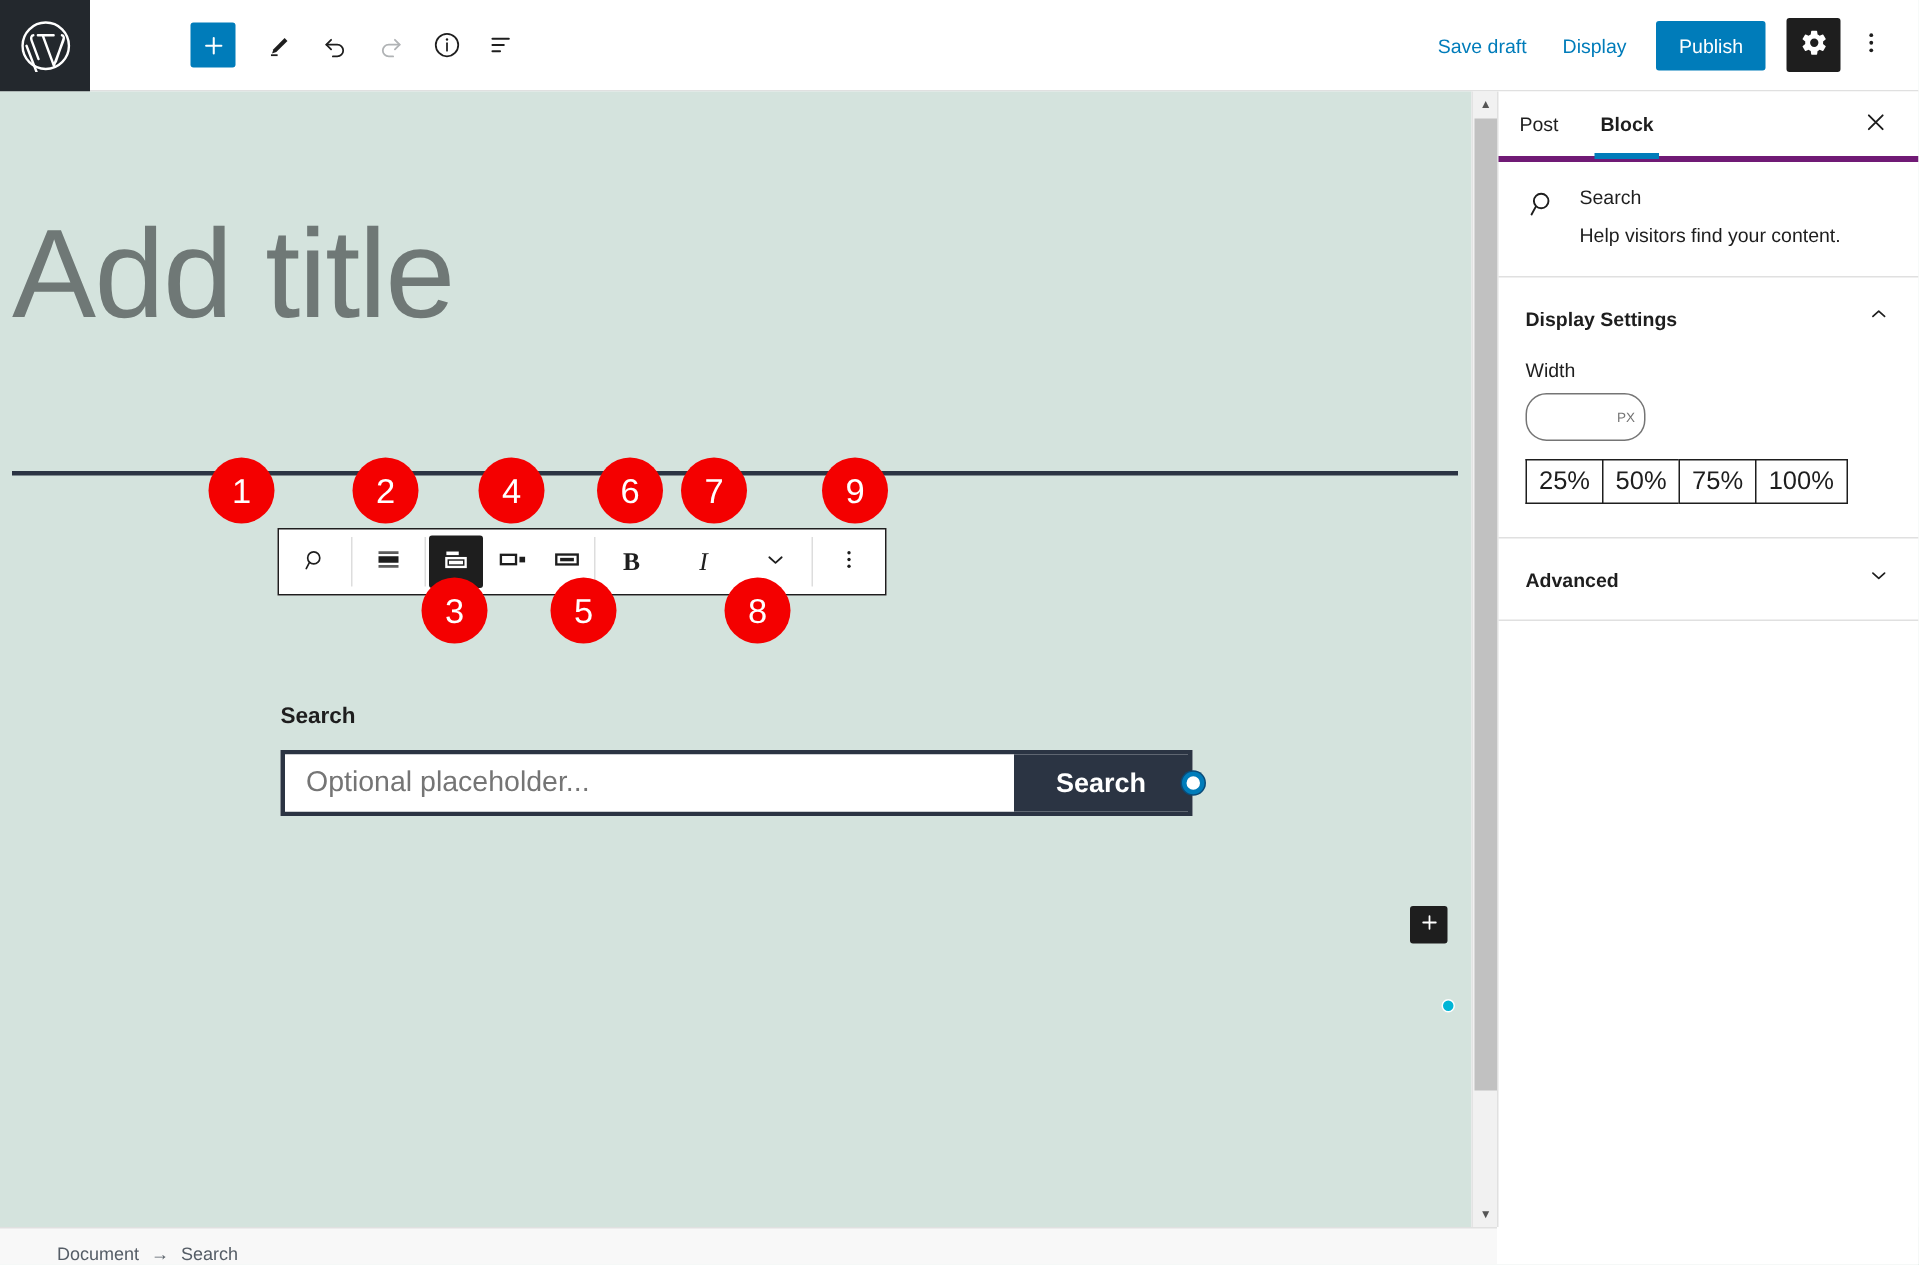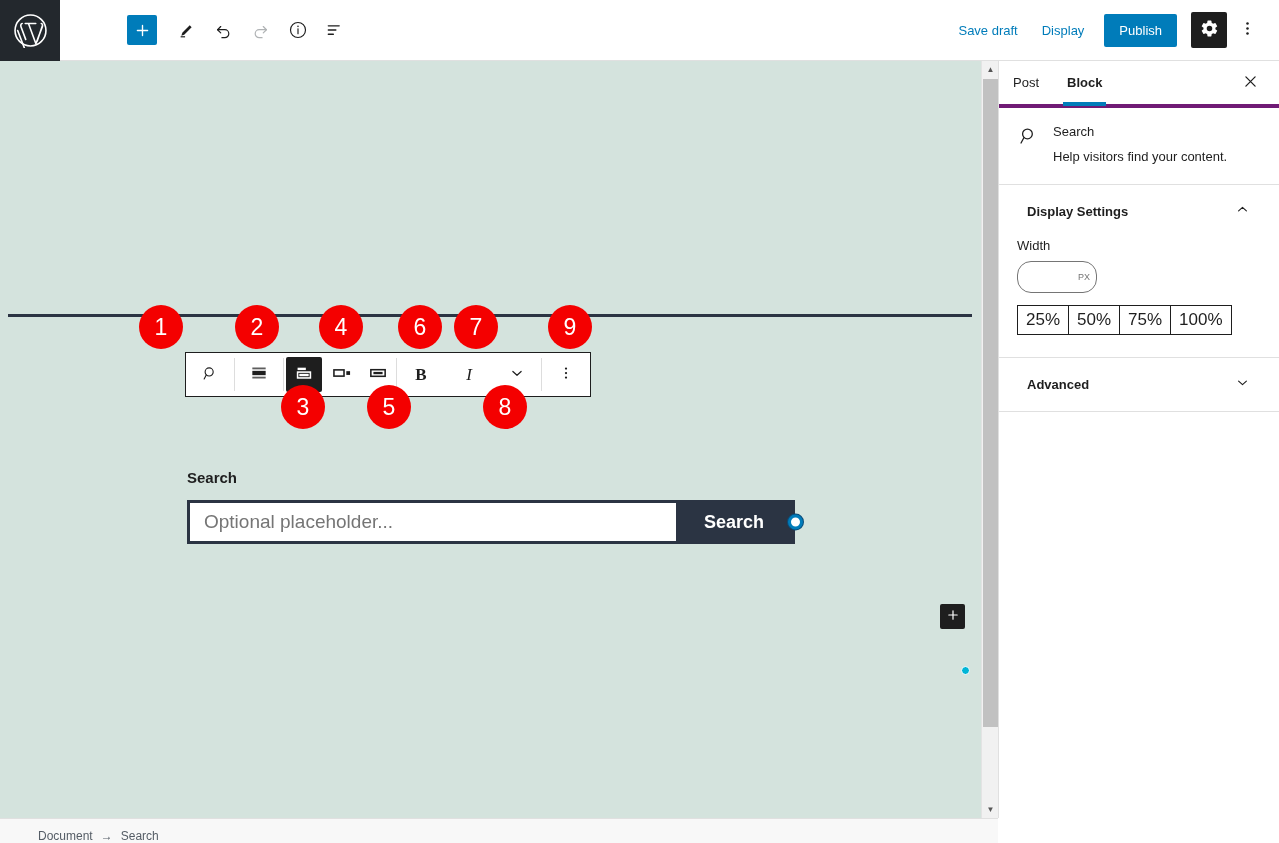--- a/index.html
+++ b/index.html
@@ -174,21 +174,21 @@
   .sb-blockcard {
     padding: 16px 16px 18px 18px; border-bottom: 1px solid #e0e0e0;
     display: flex; gap: 14px; align-items: flex-start;
   }
   .sb-blockcard .bc-icon { color: #1e1e1e; padding-top: 1px; flex: none; }
   .bc-title { font-size: 13px; color: #1e1e1e; margin-bottom: 9px; }
   .bc-desc { font-size: 13px; color: #1e1e1e; line-height: 1.4; }
   .sb-panel { border-bottom: 1px solid #e0e0e0; }
   .sb-panel-head {
     display: flex; align-items: center; justify-content: space-between;
-    padding: 16px 28px; cursor: pointer;
+    padding: 16px 18px; cursor: pointer;
   }
   .sb-panel-title { font-size: 13px; font-weight: 600; color: #1e1e1e; }
   .sb-panel-body { padding: 0 18px 22px 18px; }
   .field-label { font-size: 13px; color: #1e1e1e; margin-bottom: 8px; }
   .width-input-wrap {
     width: 80px; height: 32px; border: 1px solid #757575; border-radius: 14px;
     display: flex; align-items: center; justify-content: flex-end;
     padding-right: 6px; background: #fff; margin-bottom: 12px;
   }
   .width-input {
@@ -293,20 +293,21 @@
             <circle cx="12" cy="5.6" r="1.6"></circle>
               <circle cx="12" cy="12" r="1.6"></circle>
               <circle cx="12" cy="18.4" r="1.6"></circle>
           </svg>
         </span>
       </button>
     </div>
   </div>
 
   <div class="canvas">
+    <div class="post-title">Add title</div>
     <div class="block-divider"></div>
 
     <div class="block-toolbar">
       <div class="bt-group">
         <button class="bt-btn" title="Search">
           <span>
             <svg width="19" height="19" viewBox="0 0 24 24" fill="none" stroke="currentColor" stroke-width="1.4">
               <circle cx="10.3" cy="10" r="5.1"></circle>
               <path d="M6.6 14L4 19" stroke-linecap="round"></path>
             </svg>

